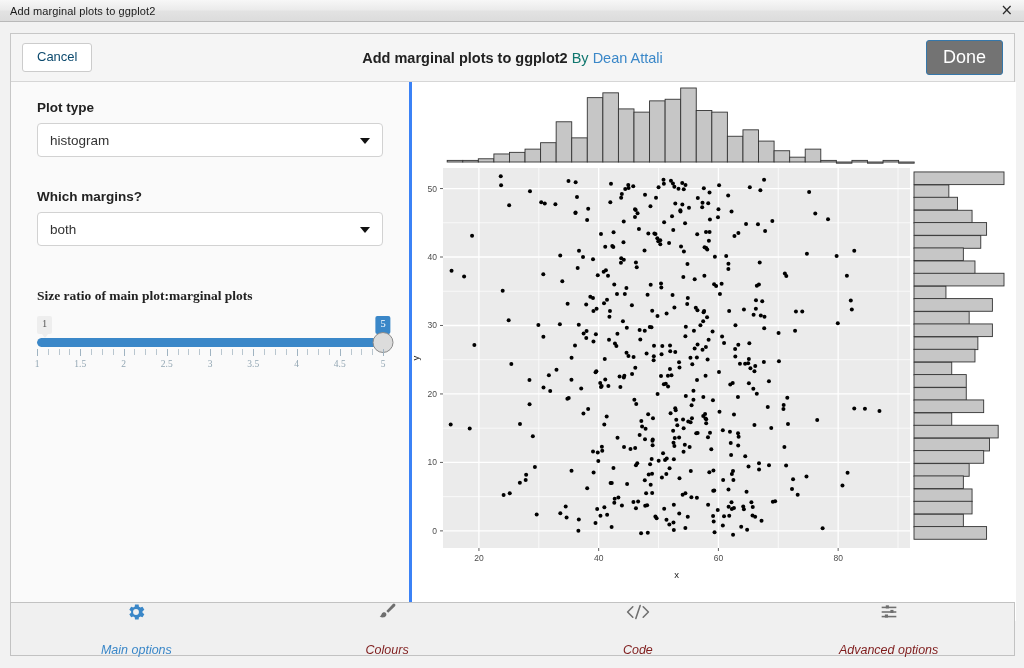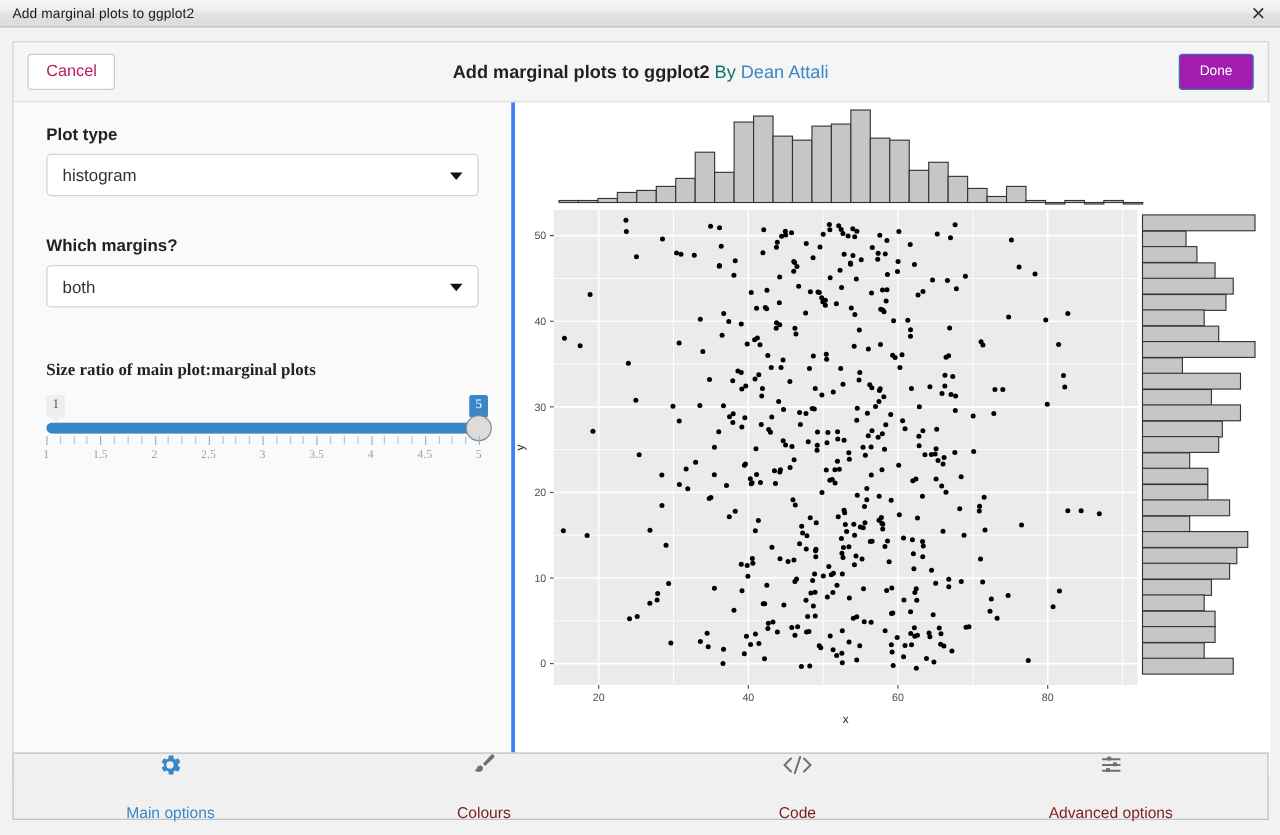--- a/index.html
+++ b/index.html
@@ -41,34 +41,34 @@
   #hdr {
     height: 48px; flex: 0 0 48px;
     background: #f5f5f5;
     border-bottom: 1px solid #d6d6d6;
     display: flex; align-items: center;
     position: relative;
   }
   #cancel-btn {
     margin-left: 11px;
     background: #ffffff; border: 1px solid #cccccc; border-radius: 3px;
-    padding: 6px 14px; font-size: 13px; color: #be185d; cursor: pointer;
+    padding: 6px 14px; font-size: 13px; color: #0c4a6e; cursor: pointer;
     line-height: 1.1;
   }
   #hdr-title {
     position: absolute; left: 0; right: 0; text-align: center;
     font-size: 14.5px; color: #222; pointer-events: none;
   }
   #hdr-title .t-main { font-weight: bold; }
   #hdr-title .t-by { font-weight: normal; color: #0f766e; }
   #hdr-title .t-author { color: #3a87c8; font-weight: normal; }
   #done-btn {
     margin-left: auto; margin-right: 11px;
-    background: #a21caf; border: 1px solid #3577aa; border-radius: 3px;
-    padding: 7px 16px; font-size: 11px; color: #fff; cursor: pointer;
+    background: #737373; border: 1px solid #3577aa; border-radius: 3px;
+    padding: 7px 16px; font-size: 18px; color: #fff; cursor: pointer;
     line-height: 1.1;
   }
 
   
   #body { flex: 1 1 auto; display: flex; min-height: 0; }
 
   
   #sidebar {
     width: 401px; flex: 0 0 401px;
     background: #fafafa;
@@ -152,21 +152,21 @@
     position: absolute; left: 10px; top: 602px;
     width: 1005px; height: 54px;
     background: #f0f0f0;
     border: 1px solid #c2c2c2;
     display: flex; align-items: stretch;
   }
   .nav-item {
     flex: 1 1 25%;
     display: flex; flex-direction: column;
     align-items: center; justify-content: center;
-    cursor: pointer; gap: 20px;
+    cursor: pointer; gap: 20px; font-style: italic;
   }
   .nav-label { font-size: 12.5px; color: #7f1d1d; }
   .nav-item.active .nav-label { color: #3a87c8; }
   .nav-icon { height: 22px; display: flex; align-items: center; justify-content: center; }
 </style>
 </head>
 <body>
 
 <div id="titlebar">
   <span class="wtitle">Add marginal plots to ggplot2</span>

